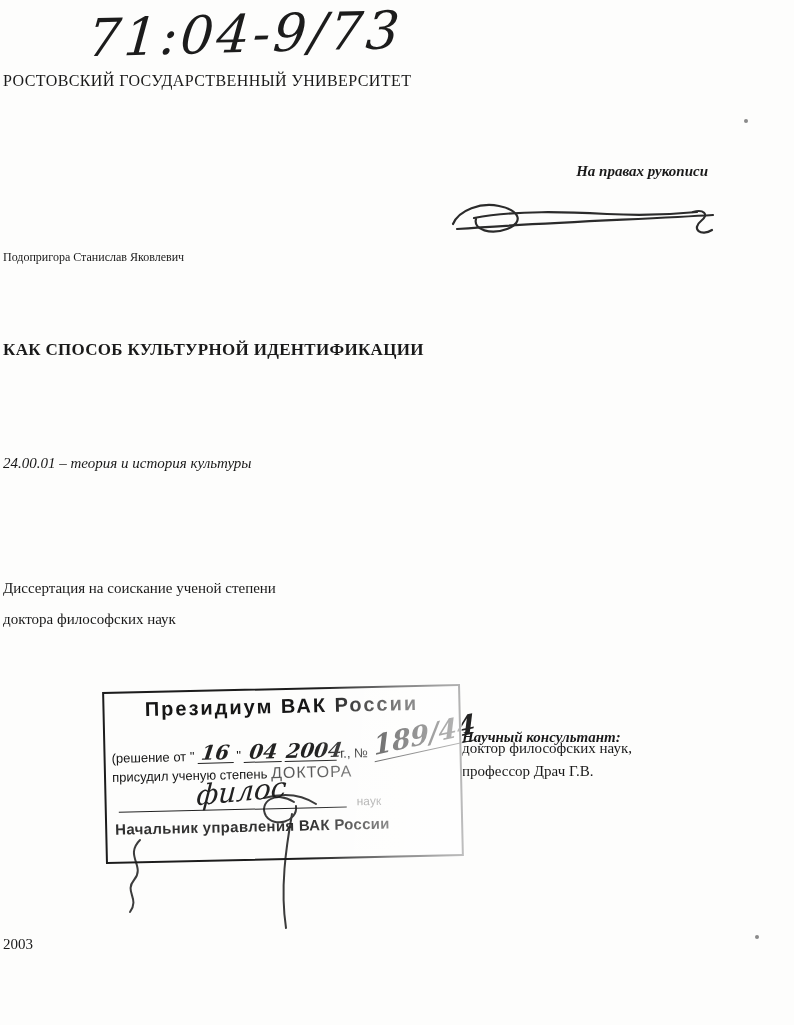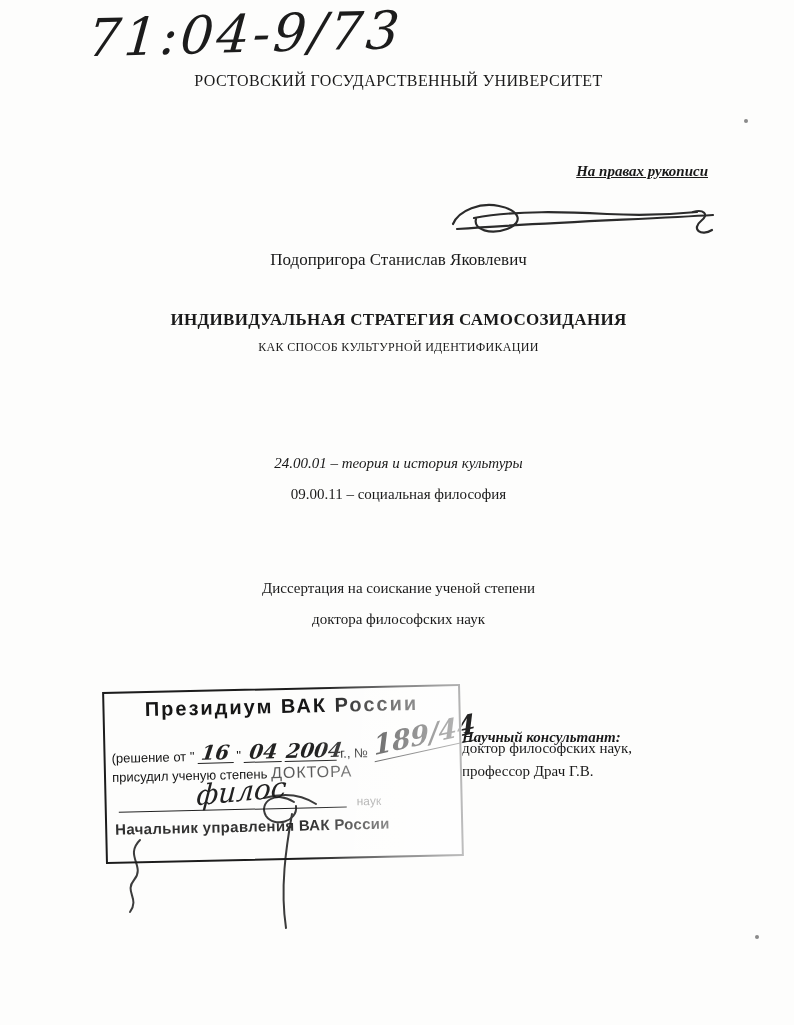--- a/index.html
+++ b/index.html
@@ -2,42 +2,42 @@
 <html><head>
 <meta charset="utf-8">
 <style>
   * { margin:0; padding:0; box-sizing:border-box; }
   html,body { background:#ffffff; }
   .page {
     position:relative; width:794px; height:1025px; margin:0 auto;
     background:#fdfdfc; overflow:hidden; color:#1a1a1a;
     font-family:"Liberation Serif", serif;
   }
-  .center { position:absolute; left:3px; right:0; text-align:center; }
+  .center { position:absolute; left:3px; right:0; }
 
   
   .hw {
     font-family:"DejaVu Serif", serif; font-style:italic;
     display:inline-block; transform:skewX(-9deg); color:#222;
   }
   .catalog {
     position:absolute; left:88px; top:4px;
     font-family:"DejaVu Serif", serif; font-style:italic;
     font-size:52px; letter-spacing:3px; color:#1c1c1c;
     transform:rotate(-1.5deg) skewX(-6deg);
   }
 
   .university { top:72px; font-size:16px; letter-spacing:.4px; }
-  .manuscript { position:absolute; right:86px; top:163px; font-size:15px; font-style:italic; font-weight:bold;text-decoration:underline; }
+  .manuscript { position:absolute; right:86px; top:163px; font-size:15px; font-style:italic; font-weight:bold; }
 
   .signature, .flourish { position:absolute; z-index:5; }
 
-  .author { top:250px; font-size:17px; }
+  .author { top:250px; font-size:12px; }
   .title1 { top:310px; font-size:17px; font-weight:bold; letter-spacing:.3px; }
-  .title2 { top:340px; font-size:12px; font-weight:normal; letter-spacing:.3px; }
+  .title2 { top:340px; font-size:17px; font-weight:bold; letter-spacing:.3px; }
   .spec1 { top:455px; font-size:15px;font-style:italic; }
   .spec2 { top:486px; font-size:15px; }
   .diss1 { top:580px; font-size:15px; }
   .diss2 { top:611px; font-size:15px; }
 
   
   .stamp {
     position:absolute; left:104px; top:688px; width:358px; height:172px;
     border:2px solid #1c1c1c; transform:rotate(-1.3deg);
     font-family:"Liberation Sans", sans-serif; color:#161616; z-index:2;
@@ -100,25 +100,23 @@
     <g fill="none" stroke="#1a1a1a" stroke-width="2.2" stroke-linecap="round" opacity="0.92">
       <path d="M8 36 C 14 22, 36 14, 54 18 C 74 22, 80 34, 62 41 C 46 47, 28 42, 31 31"></path>
       <path d="M29 30 C 72 22, 122 24, 162 26 C 202 28, 232 26, 252 24"></path>
       <path d="M248 24 C 258 21, 265 26, 256 33 C 246 41, 256 49, 267 42"></path>
       <path d="M12 41 C 92 35, 202 31, 268 27"></path>
     </g>
   </svg>
 
   <div class="center author">Подопригора Станислав Яковлевич</div>
 
-  <div class="center title1">ИНДИВИДУАЛЬНАЯ СТРАТЕГИЯ САМОСОЗИДАНИЯ</div>
   <div class="center title2">КАК СПОСОБ КУЛЬТУРНОЙ ИДЕНТИФИКАЦИИ</div>
 
   <div class="center spec1">24.00.01 – теория и история культуры</div>
-  <div class="center spec2">09.00.11 – социальная философия</div>
 
   <div class="center diss1">Диссертация на соискание ученой степени</div>
   <div class="center diss2">доктора философских наук</div>
 
   <div class="stamp">
     <div class="stamp-header">Президиум ВАК России</div>
 
     <div class="stamp-decision">
       <span>(решение от "</span>
       <span class="blank day"><span class="hw">16</span></span>
@@ -150,17 +148,18 @@
       <path d="M48 14 C 30 2, 12 14, 20 28 C 28 40, 52 34, 50 18"></path>
       <path d="M46 26 C 40 60, 34 100, 40 140"></path>
       <path d="M18 10 C 40 4, 58 8, 70 16"></path>
     </g>
   </svg>
 
   <div class="consultant-label">Научный консультант:</div>
   <div class="consultant-line1">доктор философских наук,</div>
   <div class="consultant-line2">профессор Драч Г.В.</div>
 
+  <div class="center pubyear">2003</div>
 
   <div class="speck" style="left:744px; top:119px;"></div>
   <div class="speck" style="left:755px; top:935px;"></div>
 
 </div>
 
 </body></html>

